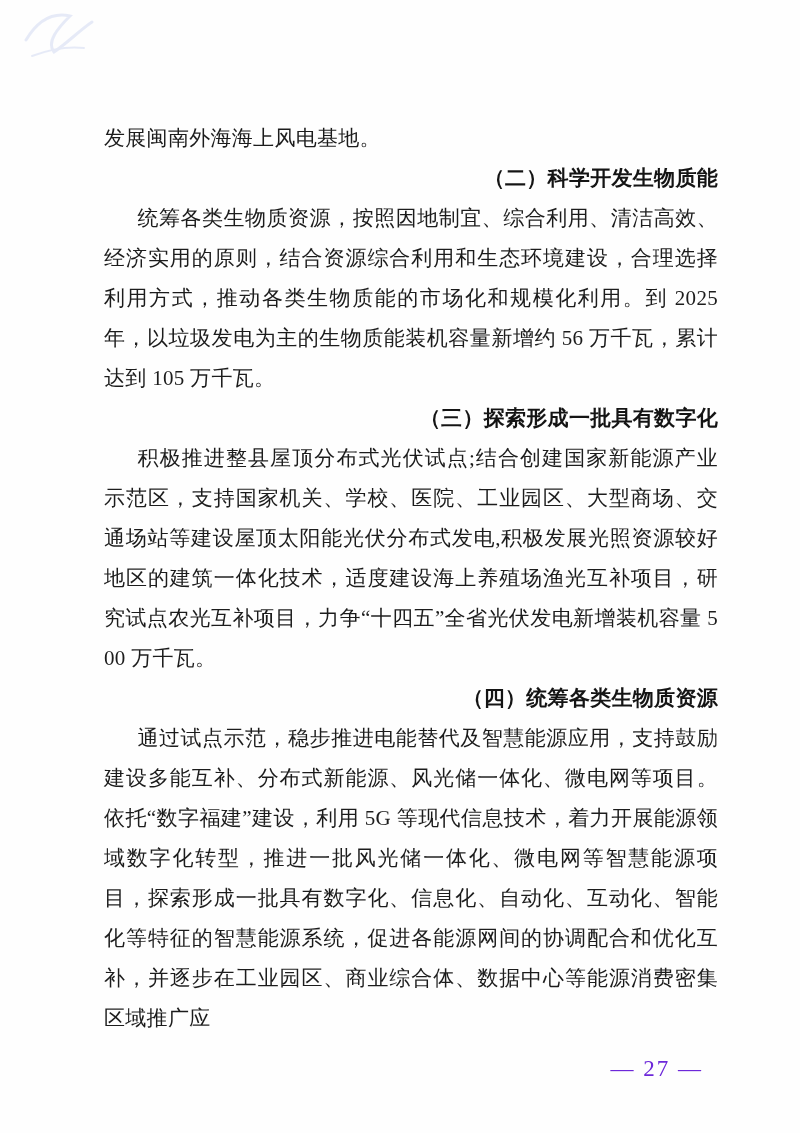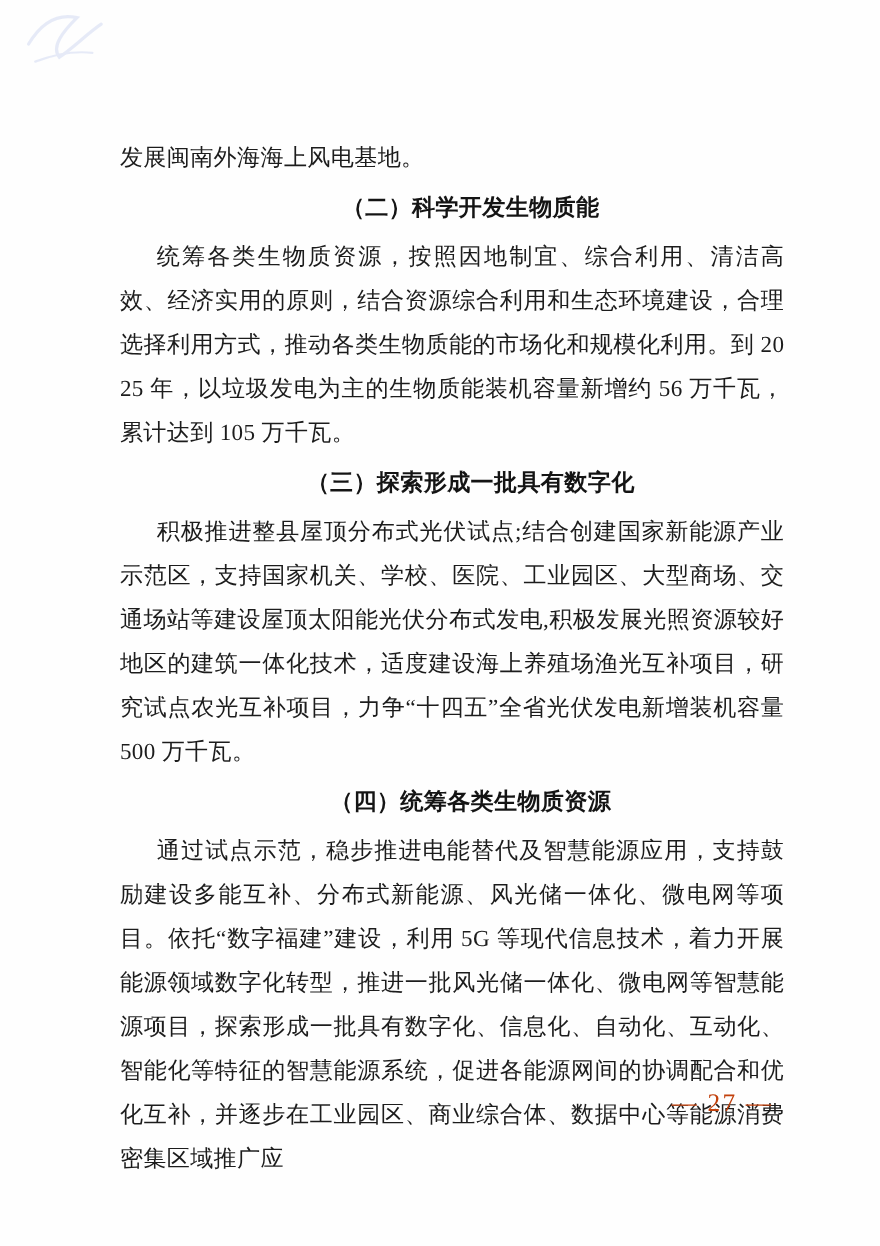--- a/index.html
+++ b/index.html
@@ -24,49 +24,49 @@
   }
   .content {
     position: absolute;
     left: 104px;
     top: 118px;
     width: 614px;
     color: #1c1c1c;
   }
   .content p,
   .content h3 {
-    margin: 5px;
+    margin: 0;
     padding: 0;
     font-size: 21px;
     line-height: 40px;
     text-align: justify;
     text-justify: inter-ideograph;
     letter-spacing: 0.3px;
     word-break: break-all;
   }
   .content p {
     text-indent: 1.6em;
     font-weight: normal;
   }
   .content p.no-indent {
     text-indent: 0;
   }
   .content h3 {
     font-weight: 700;
     text-indent: 1.6em;
-    text-align: center;
+    text-align: right;
     color: #141414;
   }
   .footer {
     position: absolute;
-    top: 988px;
+    top: 1054px;
     right: 97px;
     font-size: 23px;
     line-height: 30px;
-    color: #c2410c;
+    color: #6d28d9;
     letter-spacing: 2px;
     font-family: "Liberation Serif", serif;
   }
 </style>
 </head>
 <body>
 
 <div class="page">
 
   <svg class="pen-marks" width="90" height="70" viewBox="0 0 90 70">

